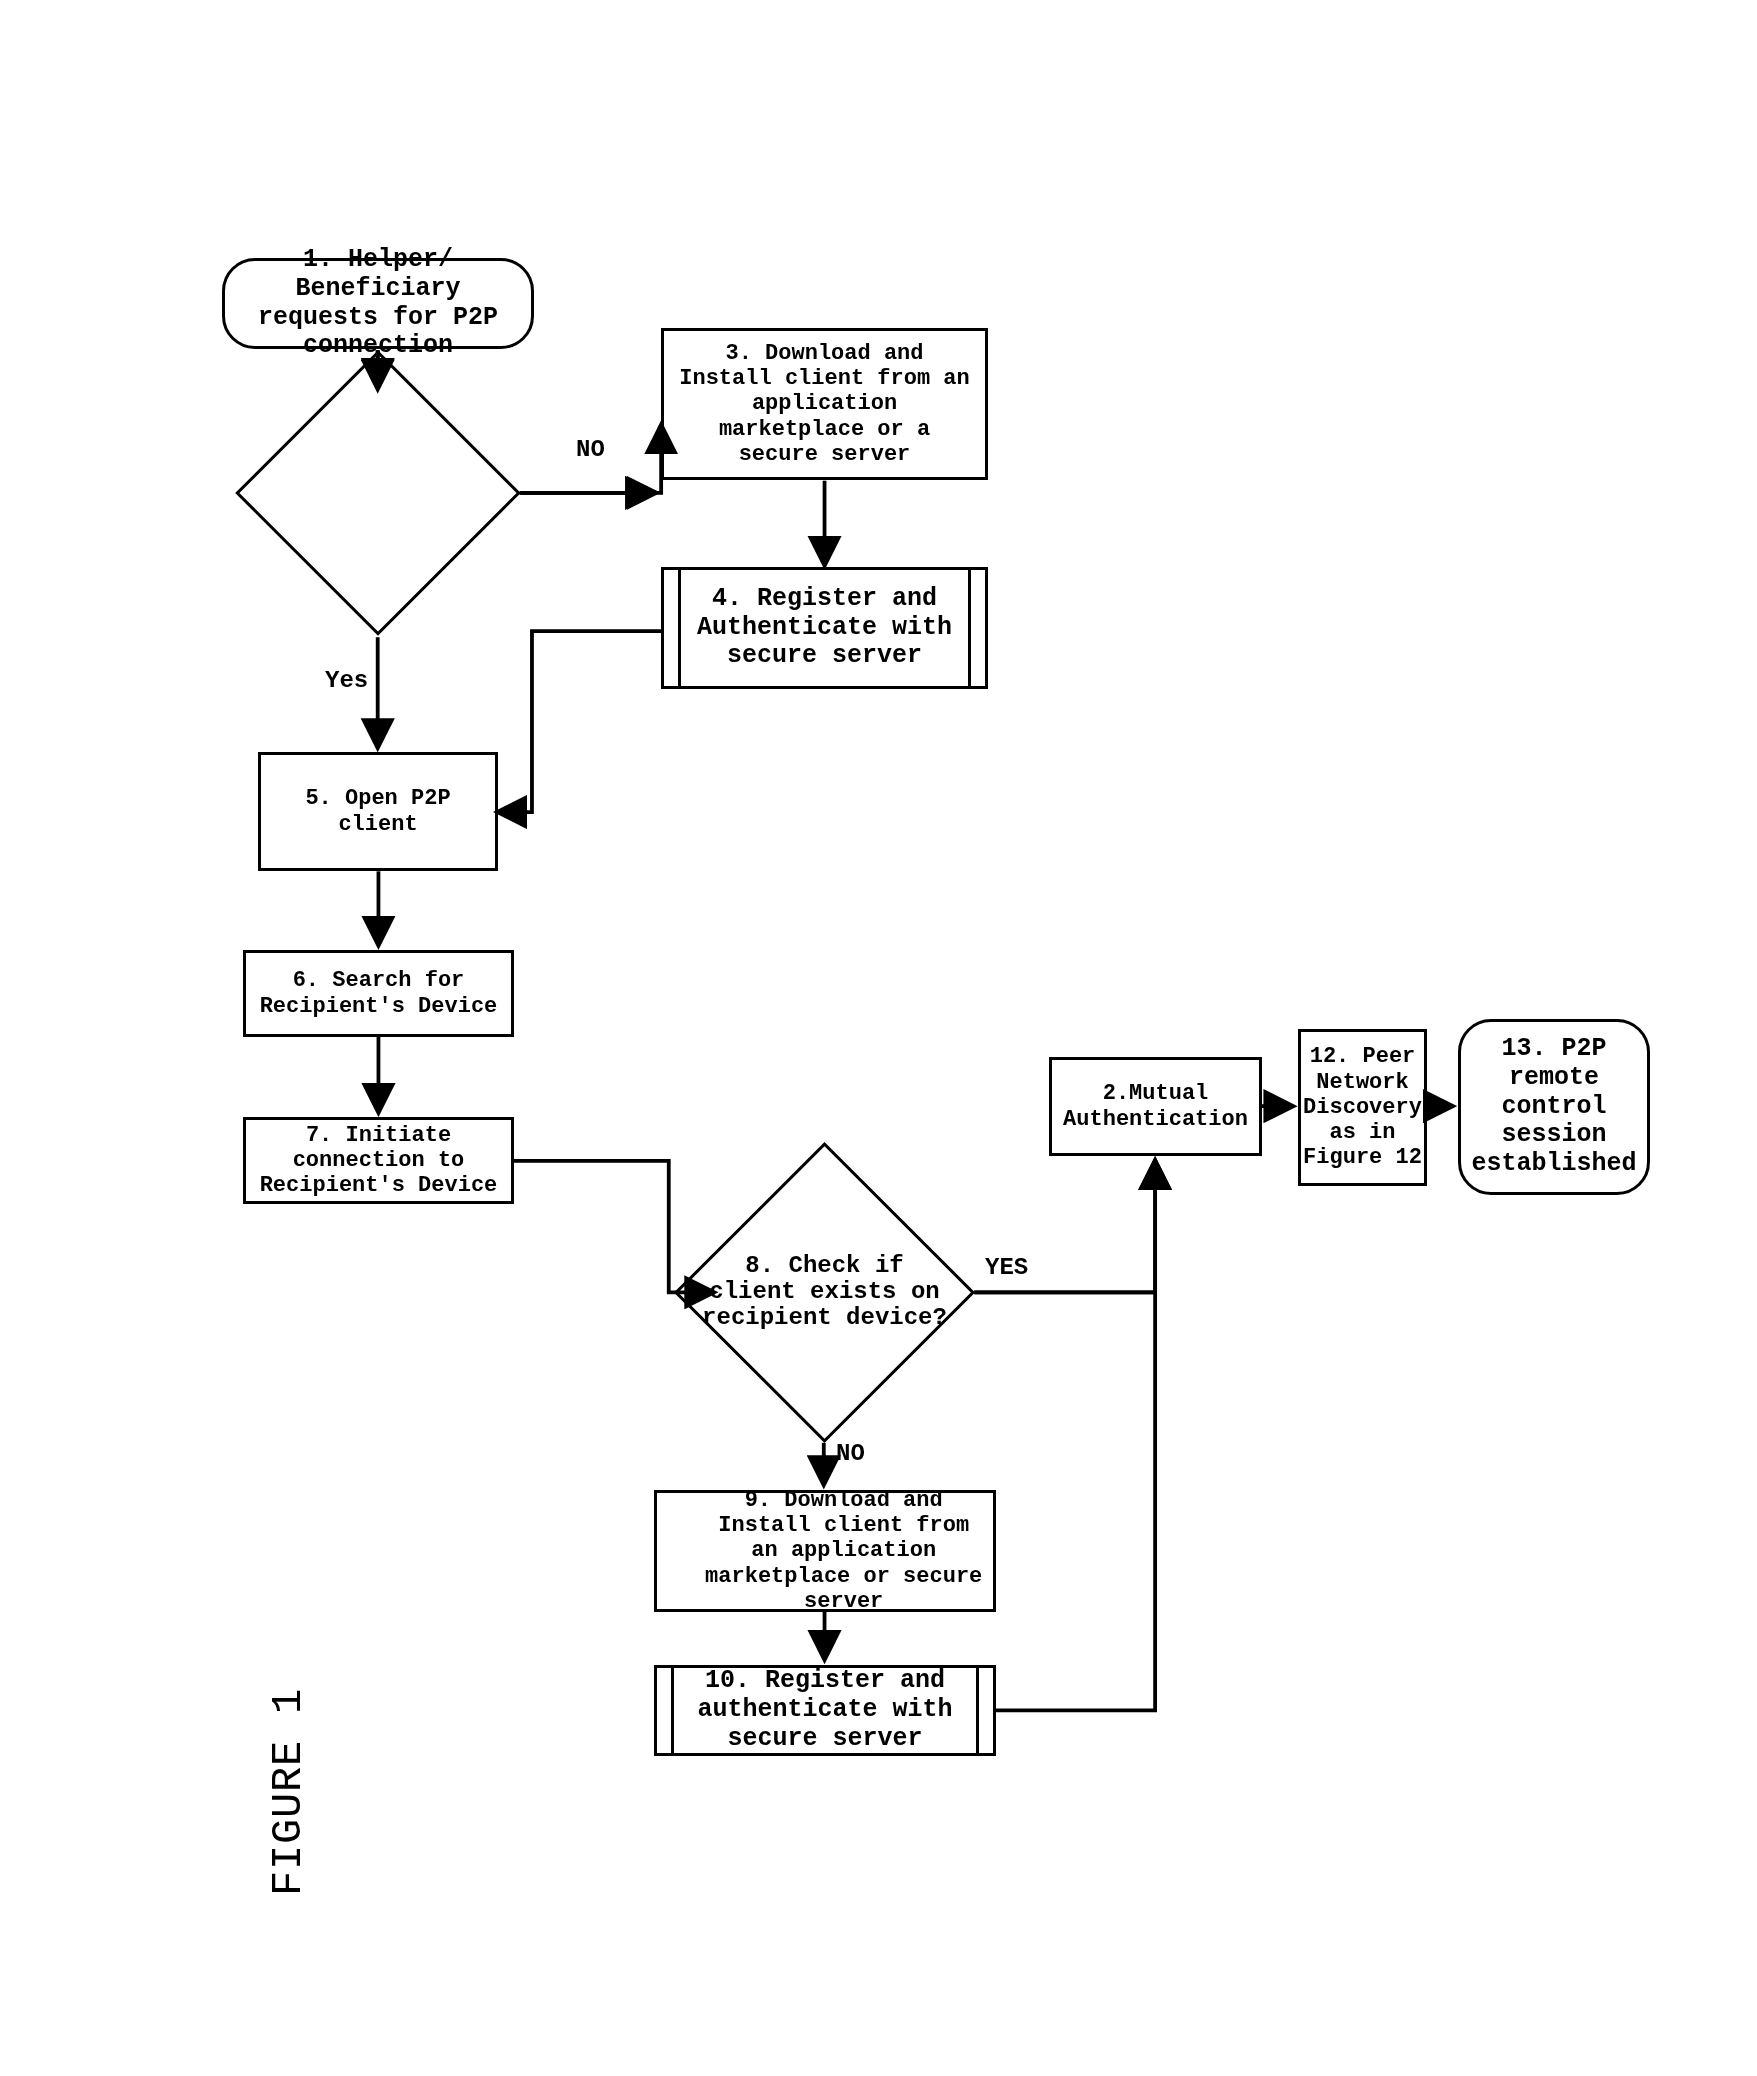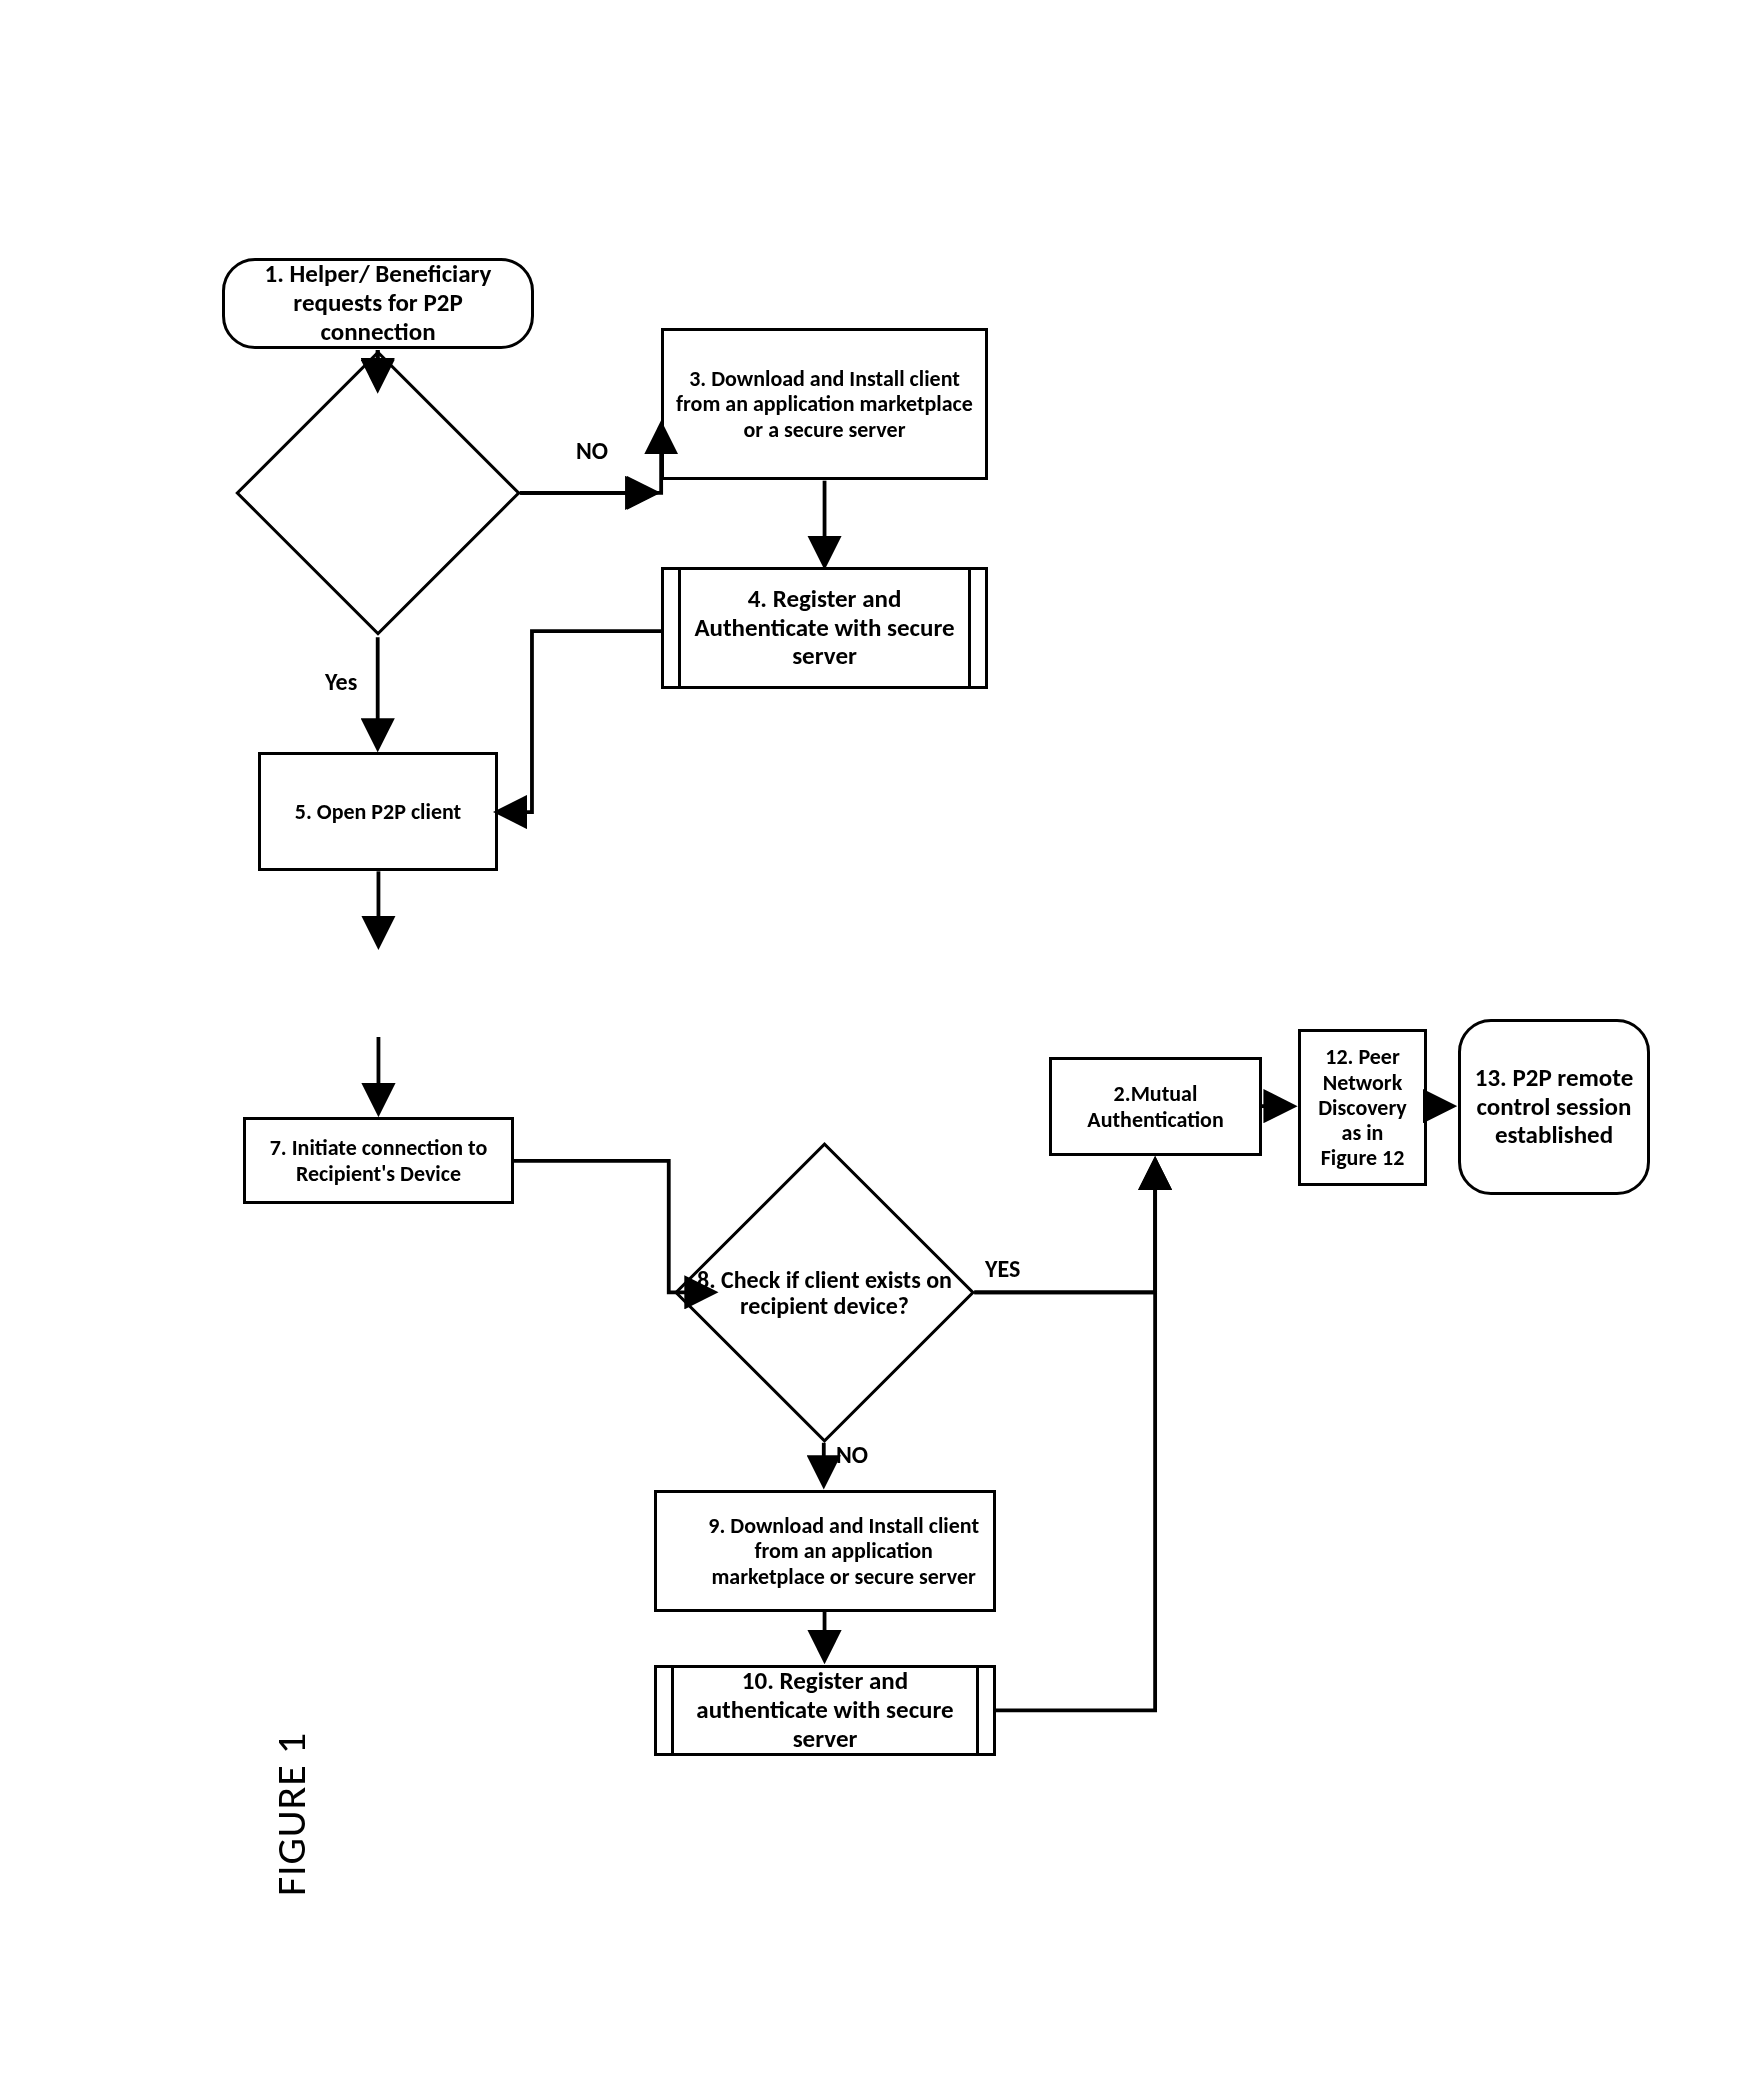--- a/index.html
+++ b/index.html
@@ -7,20 +7,21 @@
     padding: 0;
     background: #fff;
     font-family: Calibri, Arial, sans-serif;
     width: 1757px;
     height: 2077px;
   }
   .canvas {
     position: relative;
     width: 1757px;
     height: 1901px;
+    font-family: Liberation Mono, monospace;
   }
   .shape {
     position: absolute;
     box-sizing: border-box;
     display: flex;
     align-items: center;
     justify-content: center;
     text-align: center;
     font-weight: 700;
     color: #000;
@@ -128,20 +129,23 @@
   </div>
 
   <div class="shape process" style="left:661px; top:328px; width:327px; height:152px;">
     <span>3. Download and Install client from an application marketplace or a secure server</span>
   </div>
 
   <div class="shape process" style="left:258px; top:752px; width:240px; height:119px;">
     <span>5. Open P2P client</span>
   </div>
 
+  <div class="shape process" style="left:243px; top:950px; width:271px; height:87px;">
+    <span>6. Search for Recipient's Device</span>
+  </div>
 
   <div class="shape process" style="left:243px; top:1117px; width:271px; height:87px;">
     <span>7. Initiate connection to Recipient's Device</span>
   </div>
 
   <div class="shape process" style="left:654px; top:1490px; width:342px; height:122px;padding-left:48px;">
     <span>9. Download and Install client from an application marketplace or secure server</span>
   </div>
 
   <div class="shape process" style="left:1049px; top:1057px; width:213px; height:99px;">

